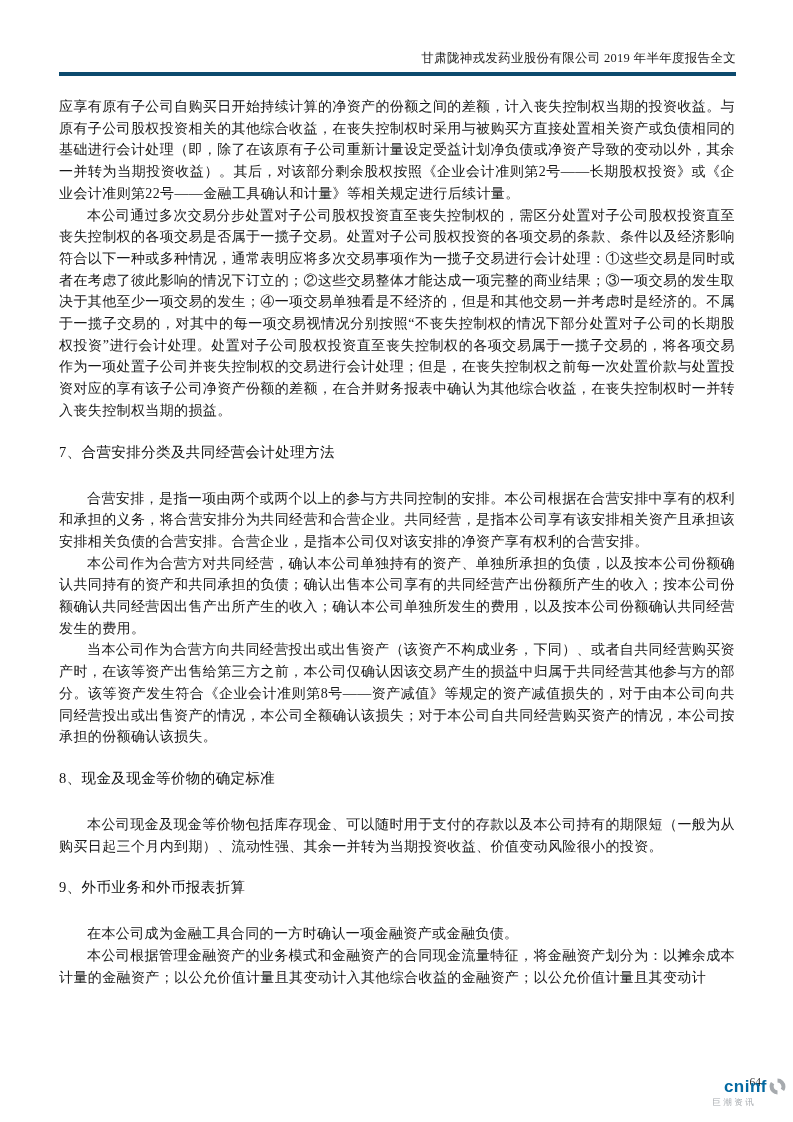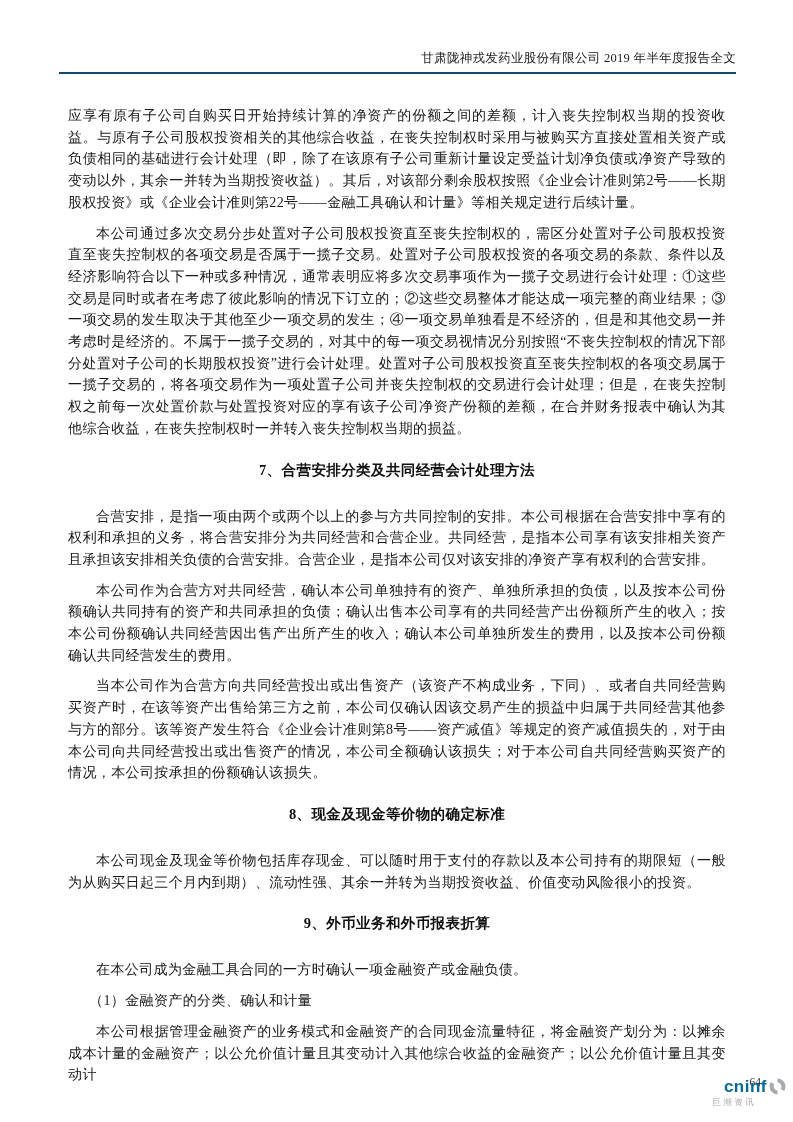--- a/index.html
+++ b/index.html
@@ -16,53 +16,52 @@
     color: #171717;
     overflow: hidden;
   }
   
   .page-header {
     position: absolute;
     left: 59px;
     right: 57px;
     top: 50px;
     text-align: right;
-    border-bottom: 2px solid #0c4a6e;
+    border-bottom: 4px solid #0c4a6e;
     padding-bottom: 5px;
   }
   .header-title {
     font-size: 12.5px;
     letter-spacing: 0.3px;
     color: #1c1c1c;
   }
   
   .content {
     position: absolute;
     left: 59px;
     top: 96px;
     width: 676px;
   }
   .para {
-    margin: 9px;
+    margin: 0;
     font-size: 14px;
     letter-spacing: 0.38px;
     line-height: 21.7px;
     text-align: justify;
     text-indent: 2em;
     word-break: break-all;
   }
   .para.no-indent { text-indent: 0; }
   .para.sub-indent { text-indent: 1.5em; }
   .sec-heading {
     margin: 21px 0 26px 0;
     font-size: 14.5px;
-    font-weight: bold;
+    font-weight: normal;
     letter-spacing: 0.4px;
     color: #111;
-    text-align: center;
   }
   
   .page-number {
     position: absolute;
     top: 1076px;
     right: 32px;
     font-size: 11.5px;
     color: #2a2a2a;
   }
   .brand {
@@ -128,21 +127,20 @@
     <p class="para">当本公司作为合营方向共同经营投出或出售资产（该资产不构成业务，下同）、或者自共同经营购买资产时，在该等资产出售给第三方之前，本公司仅确认因该交易产生的损益中归属于共同经营其他参与方的部分。该等资产发生符合《企业会计准则第8号——资产减值》等规定的资产减值损失的，对于由本公司向共同经营投出或出售资产的情况，本公司全额确认该损失；对于本公司自共同经营购买资产的情况，本公司按承担的份额确认该损失。</p>
 
     <h3 class="sec-heading">8、现金及现金等价物的确定标准</h3>
 
     <p class="para">本公司现金及现金等价物包括库存现金、可以随时用于支付的存款以及本公司持有的期限短（一般为从购买日起三个月内到期）、流动性强、其余一并转为当期投资收益、价值变动风险很小的投资。</p>
 
     <h3 class="sec-heading">9、外币业务和外币报表折算</h3>
 
 
     <p class="para">在本公司成为金融工具合同的一方时确认一项金融资产或金融负债。</p>
-    <p class="para sub-indent">（1）金融资产的分类、确认和计量</p>
     <p class="para">本公司根据管理金融资产的业务模式和金融资产的合同现金流量特征，将金融资产划分为：以摊余成本计量的金融资产；以公允价值计量且其变动计入其他综合收益的金融资产；以公允价值计量且其变动计</p>
 
   </main>
 
   <div class="page-number">64</div>
 
   <div class="brand">
     <div class="brand-top">
       <span class="brand-name">cninf</span>
       <span class="brand-icon">

